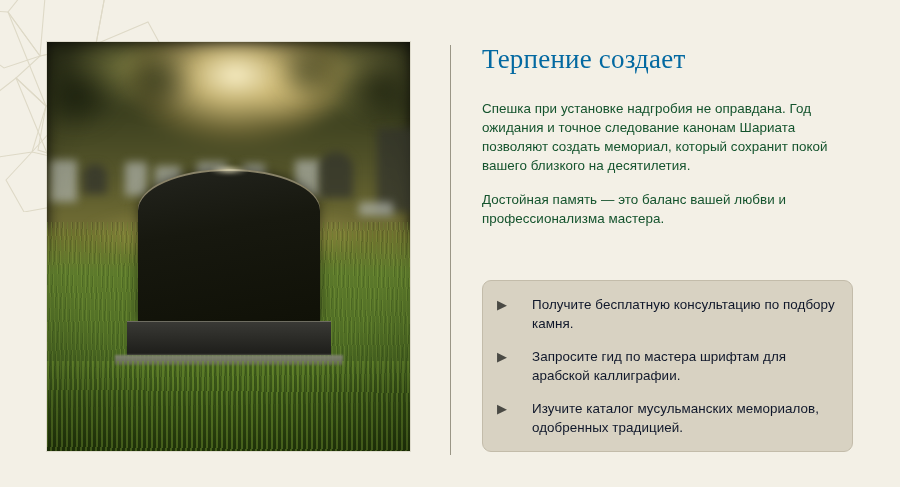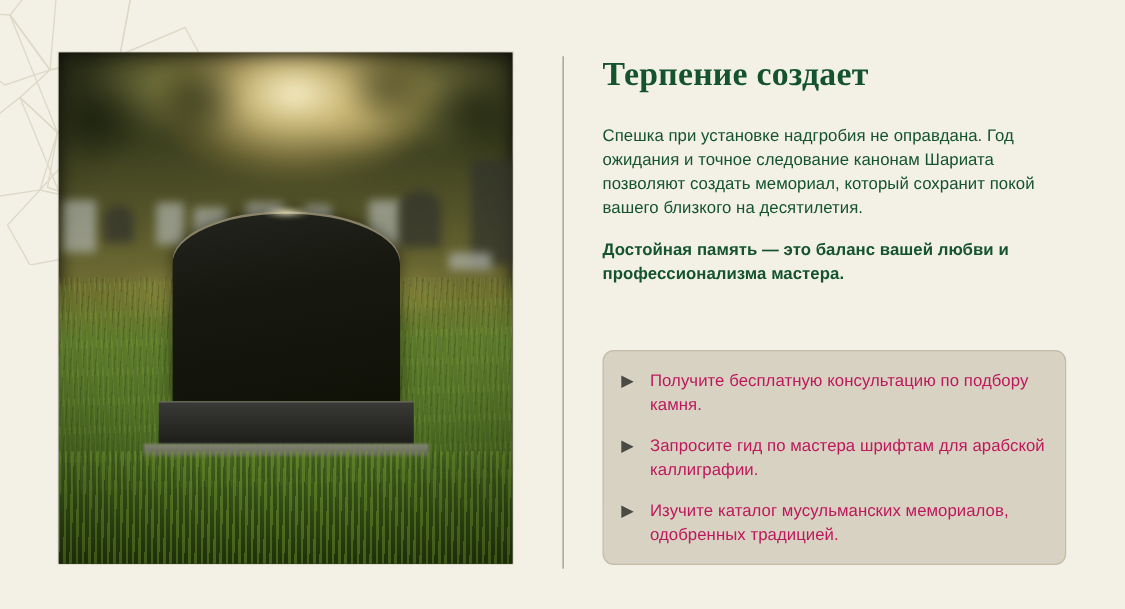--- a/index.html
+++ b/index.html
@@ -169,34 +169,34 @@
   .content {
     position: absolute;
     left: 482px;
     top: 42px;
     width: 372px;
   }
   .title {
     font-family: "Liberation Serif", serif;
     font-size: 27px;
     line-height: 35px;
-    color: #14532d;
-    font-weight: 700;
+    color: #0369a1;
+    font-weight: 400;
     letter-spacing: 0.2px;
     margin: 0 0 22px 0;
     max-width: 310px;
   }
   .para {
     font-size: 13.4px;
     line-height: 19px;
     color: #14532d;
     margin: 0 0 15px 0;
     letter-spacing: 0.05px;
   }
-  .para.last { margin-bottom: 9px; font-weight: bold; }
+  .para.last { margin-bottom: 9px; }
 
   
   .card {
     position: absolute;
     left: 482px;
     top: 280px;
     width: 371px;
     box-sizing: border-box;
     background: #d8d2c2;
     border: 1px solid #c3bcaa;
@@ -214,22 +214,23 @@
     width: 13px;
     margin-right: 10px;
     margin-top: 3px;
     color: #4a4a44;
     font-size: 13px;
     line-height: 13px;
   }
   .bullet-text {
     font-size: 13.4px;
     line-height: 19px;
-    color: #be185d;
+    color: #0f172a;
     letter-spacing: 0.05px;
+    margin-left: 12px;
   }
 </style>
 </head>
 <body>
 
 <div class="slide">
 
   <svg class="ornament" viewBox="0 0 190 230" fill="none" stroke="#cdc7ae" stroke-width="1.1">
     <polygon points="60,-20 118,8 108,62 52,74 20,30"></polygon>
     <polygon points="108,62 160,40 184,84 150,120 104,104"></polygon>

